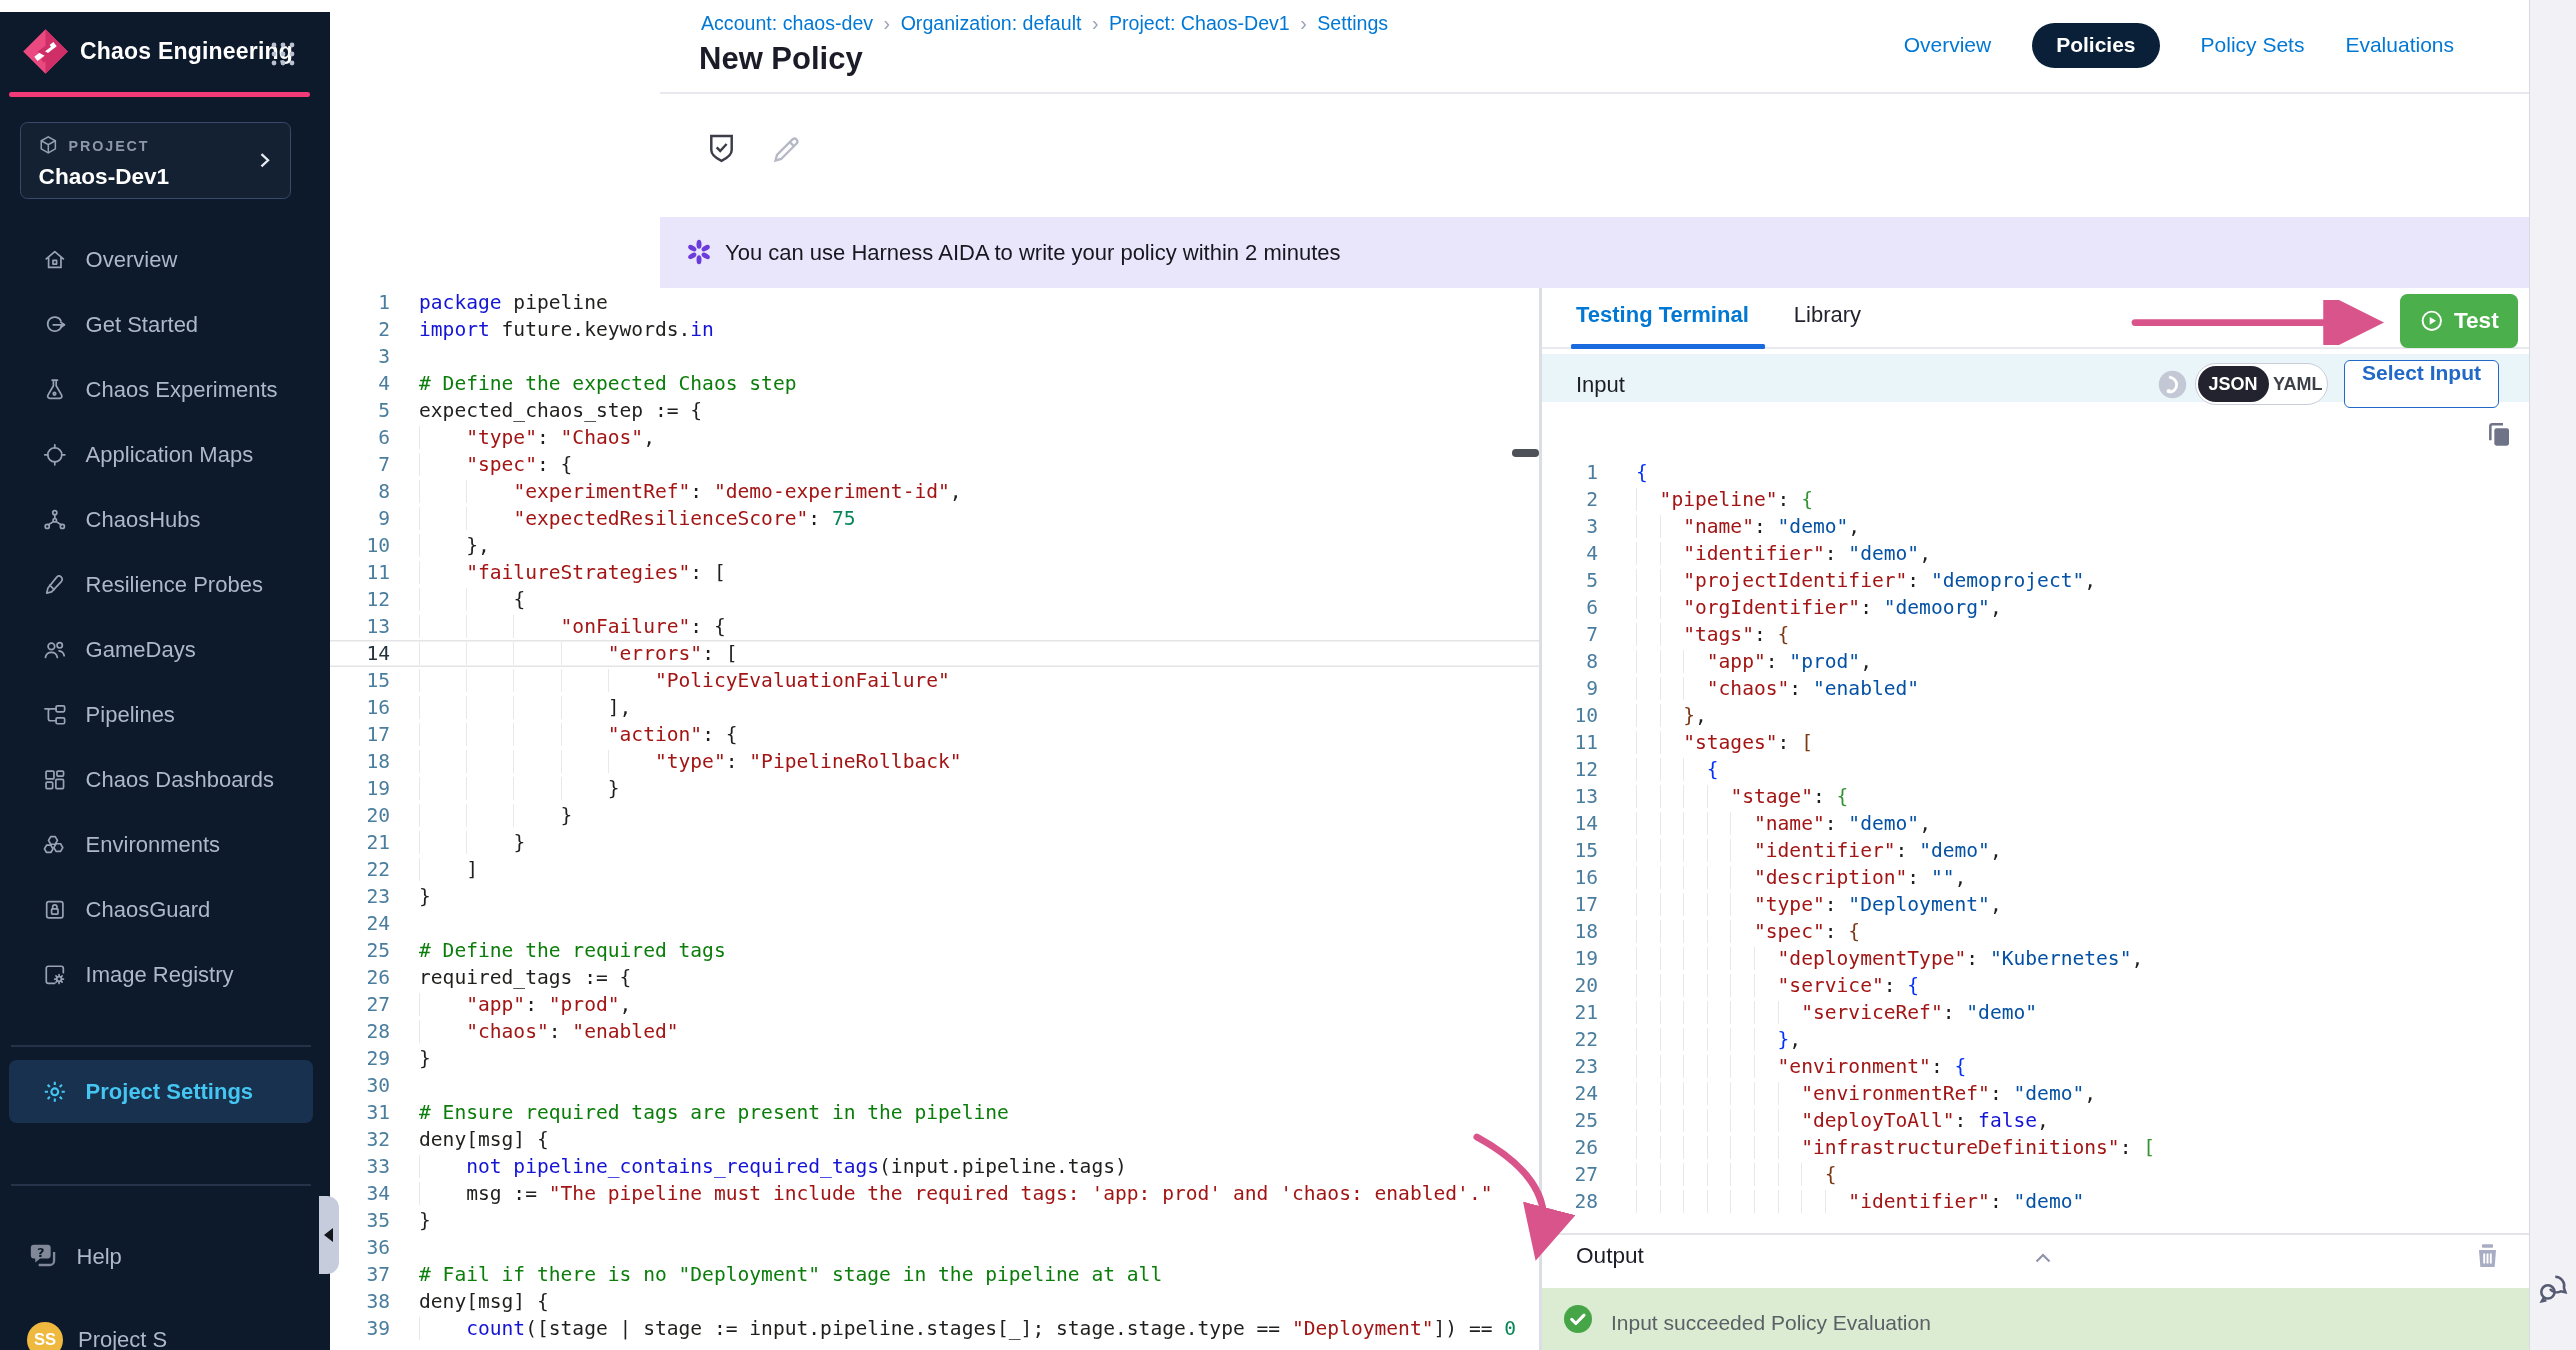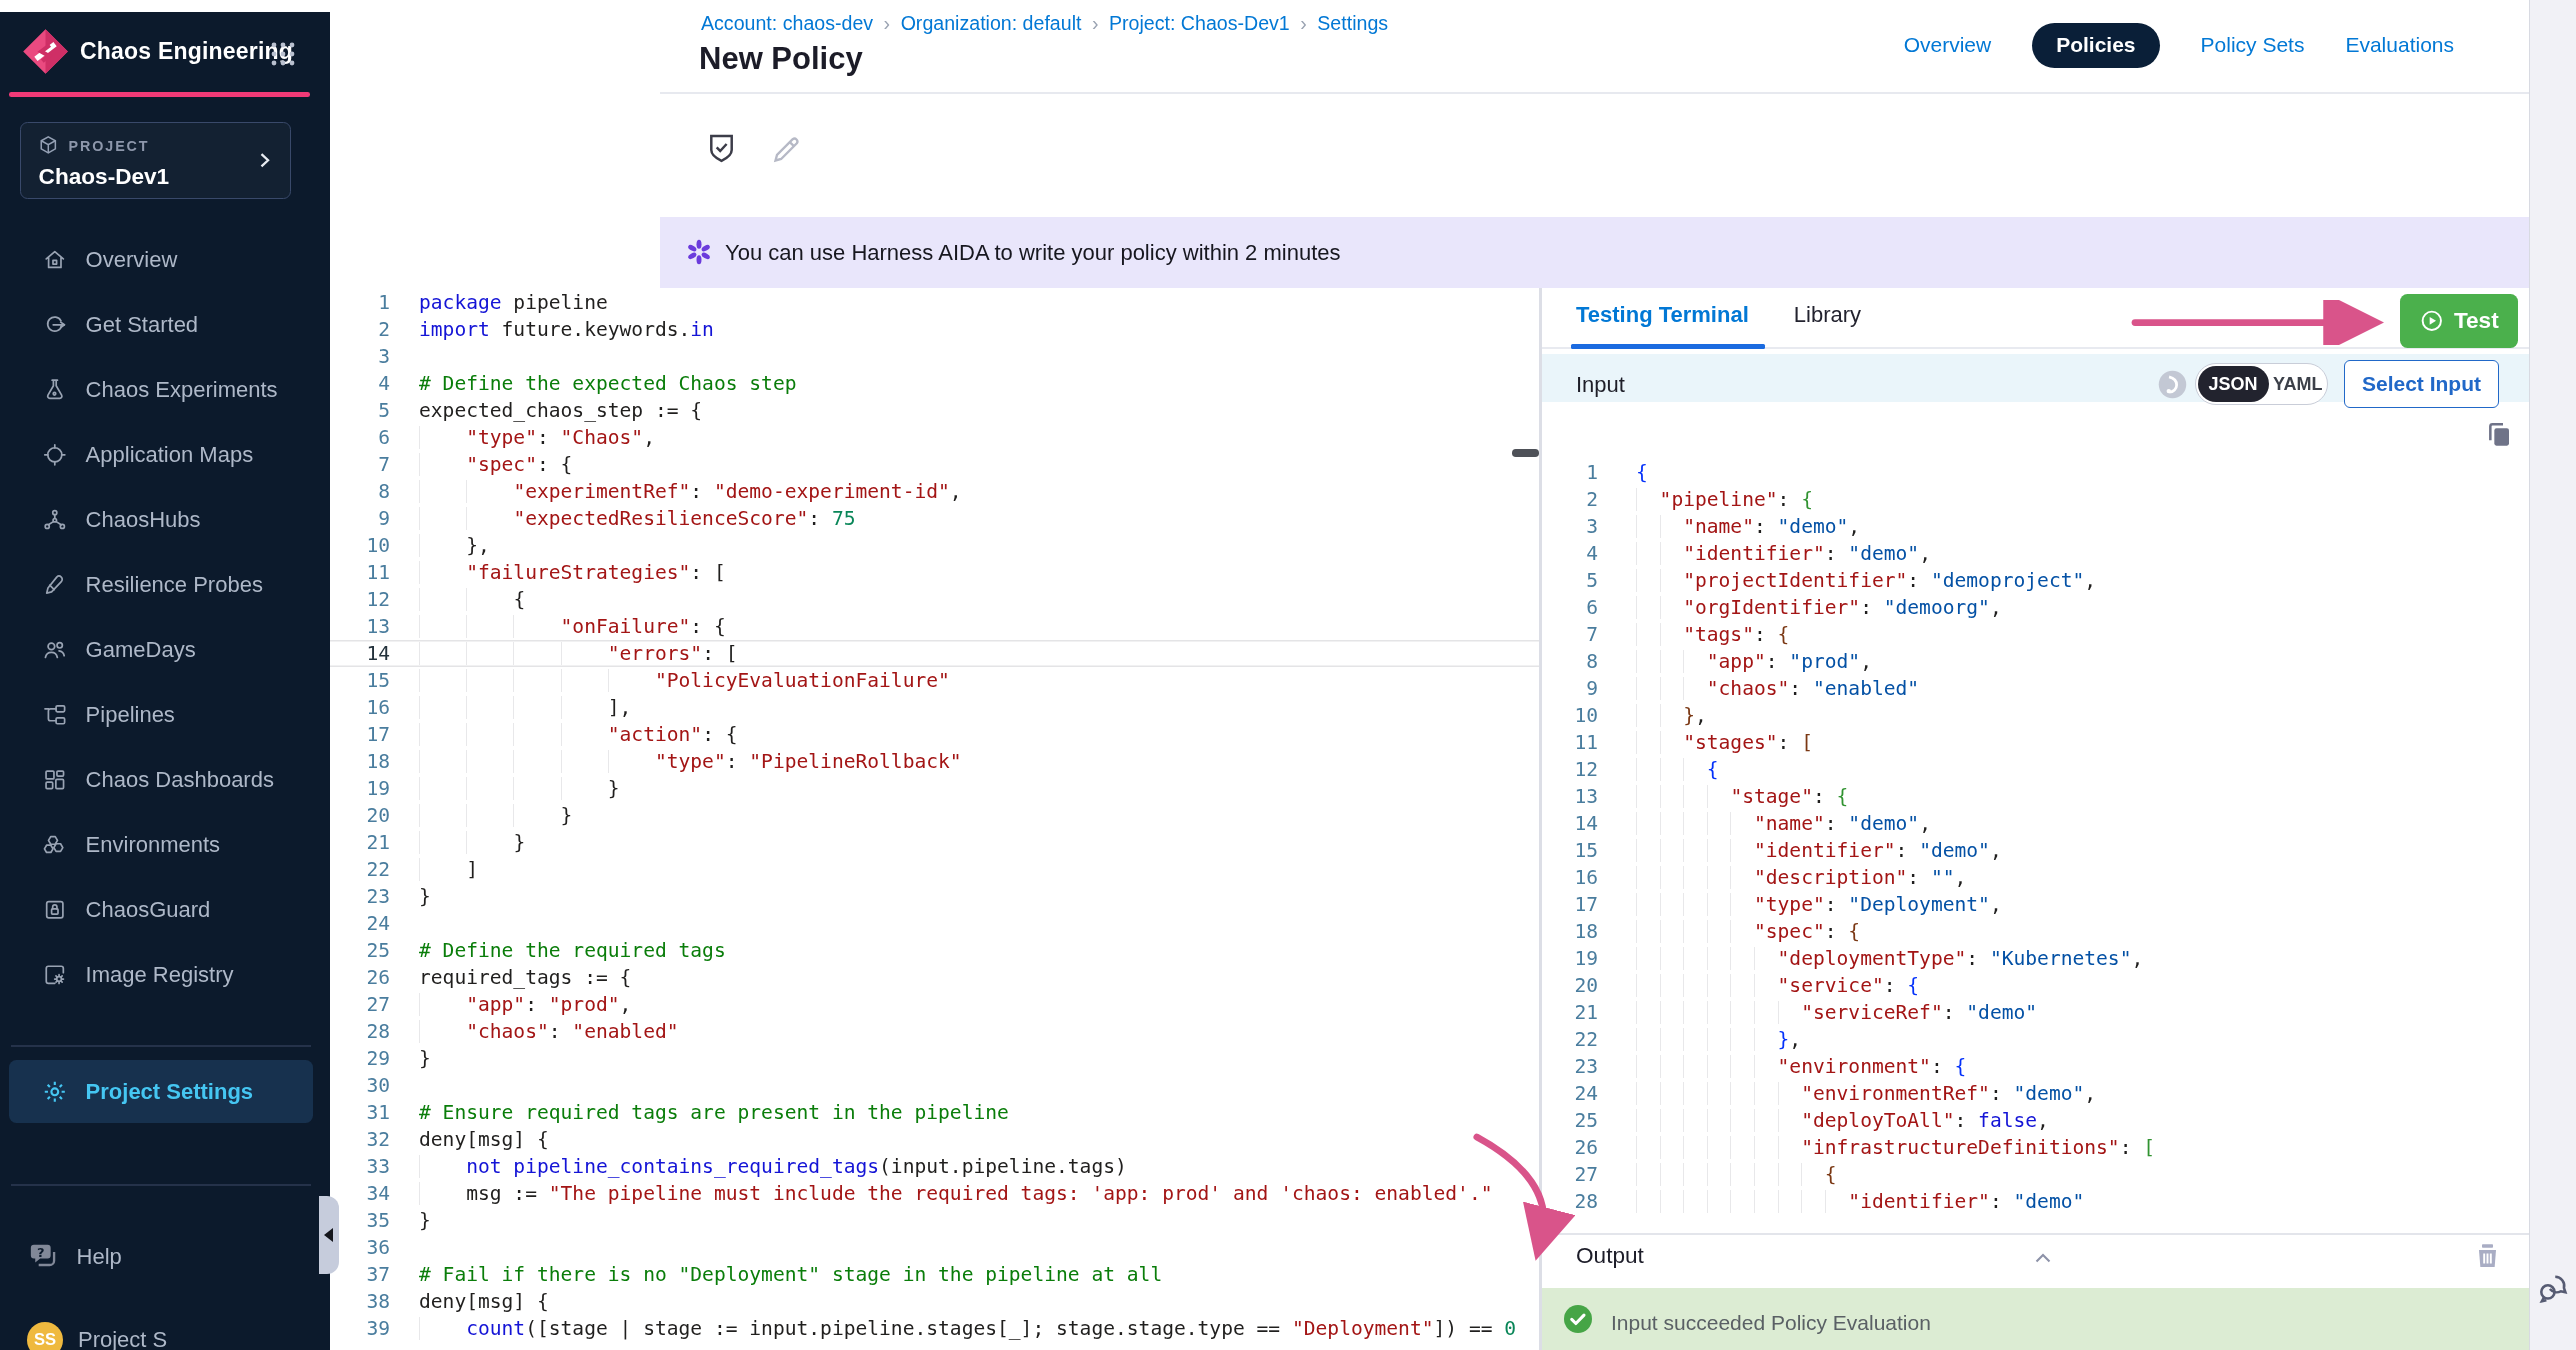--- a/index.html
+++ b/index.html
@@ -96,21 +96,21 @@
   #test-btn { position:absolute; left:858px; top:6px; width:118px; height:54px; border-radius:7.5px; background:#4bb04c; color:#fff; display:flex; align-items:center; justify-content:center; gap:9px; font-size:22.6px; font-weight:bold; cursor:pointer; }
   #test-btn svg { width:25.6px; height:25.6px; }
 
   #input-bar { position:absolute; left:0; top:66px; width:987px; height:48px; background:#eaf5fa; }
   #input-label { position:absolute; left:34px; top:18px; font-size:22px; color:#1e1e28; }
   #format-icon { position:absolute; left:614px; top:13.6px; width:33px; height:33px; }
   #format-toggle { position:absolute; left:653px; top:9px; width:133px; height:42px; background:#fff; border:1.5px solid #c9cdd8; border-radius:21px; display:flex; align-items:center; cursor:pointer; }
   .seg { font-size:18px; font-weight:bold; display:flex; align-items:center; justify-content:center; height:36px; }
   .seg.on { background:#22232e; color:#fff; border-radius:18px; width:71px; margin-left:1.5px;text-align:right; }
   .seg.off { color:#3c4049; flex:1; }
-  #select-input-btn { position:absolute; left:802px; top:6px; width:155px; height:48px; border:1.5px solid #2168c8; border-radius:6px; background:#fff; color:#2168c8; font-size:21px; font-weight:600; display:flex; align-items:center; justify-content:center; cursor:pointer; }
+  #select-input-btn { position:absolute; left:802px; top:6px; width:155px; height:48px; border:1.5px solid #2168c8; border-radius:6px; background:#fff; color:#2168c8; font-size:21px; font-weight:600; display:flex; justify-content:center; cursor:pointer; }
   #copy-icon { position:absolute; left:941px; top:131px; width:32px; height:32px; cursor:pointer; }
 
   #json-editor { position:absolute; left:1542px; top:459px; width:987px; }
   #json-editor .code-row { height:27px; line-height:27px; --gw:2ch; }
   #json-editor .lnum { width:56px; }
   #json-editor .ltext { margin-left:38px; }
 
   #output-border { position:absolute; left:0; top:945px; width:987px; height:1.5px; background:#e3e5eb; }
   #output-label { position:absolute; left:34px; top:955px; font-size:22.6px; color:#1d1d29; }
   #output-collapse { position:absolute; left:486px; top:958px; width:30px; height:24px; cursor:pointer; }

